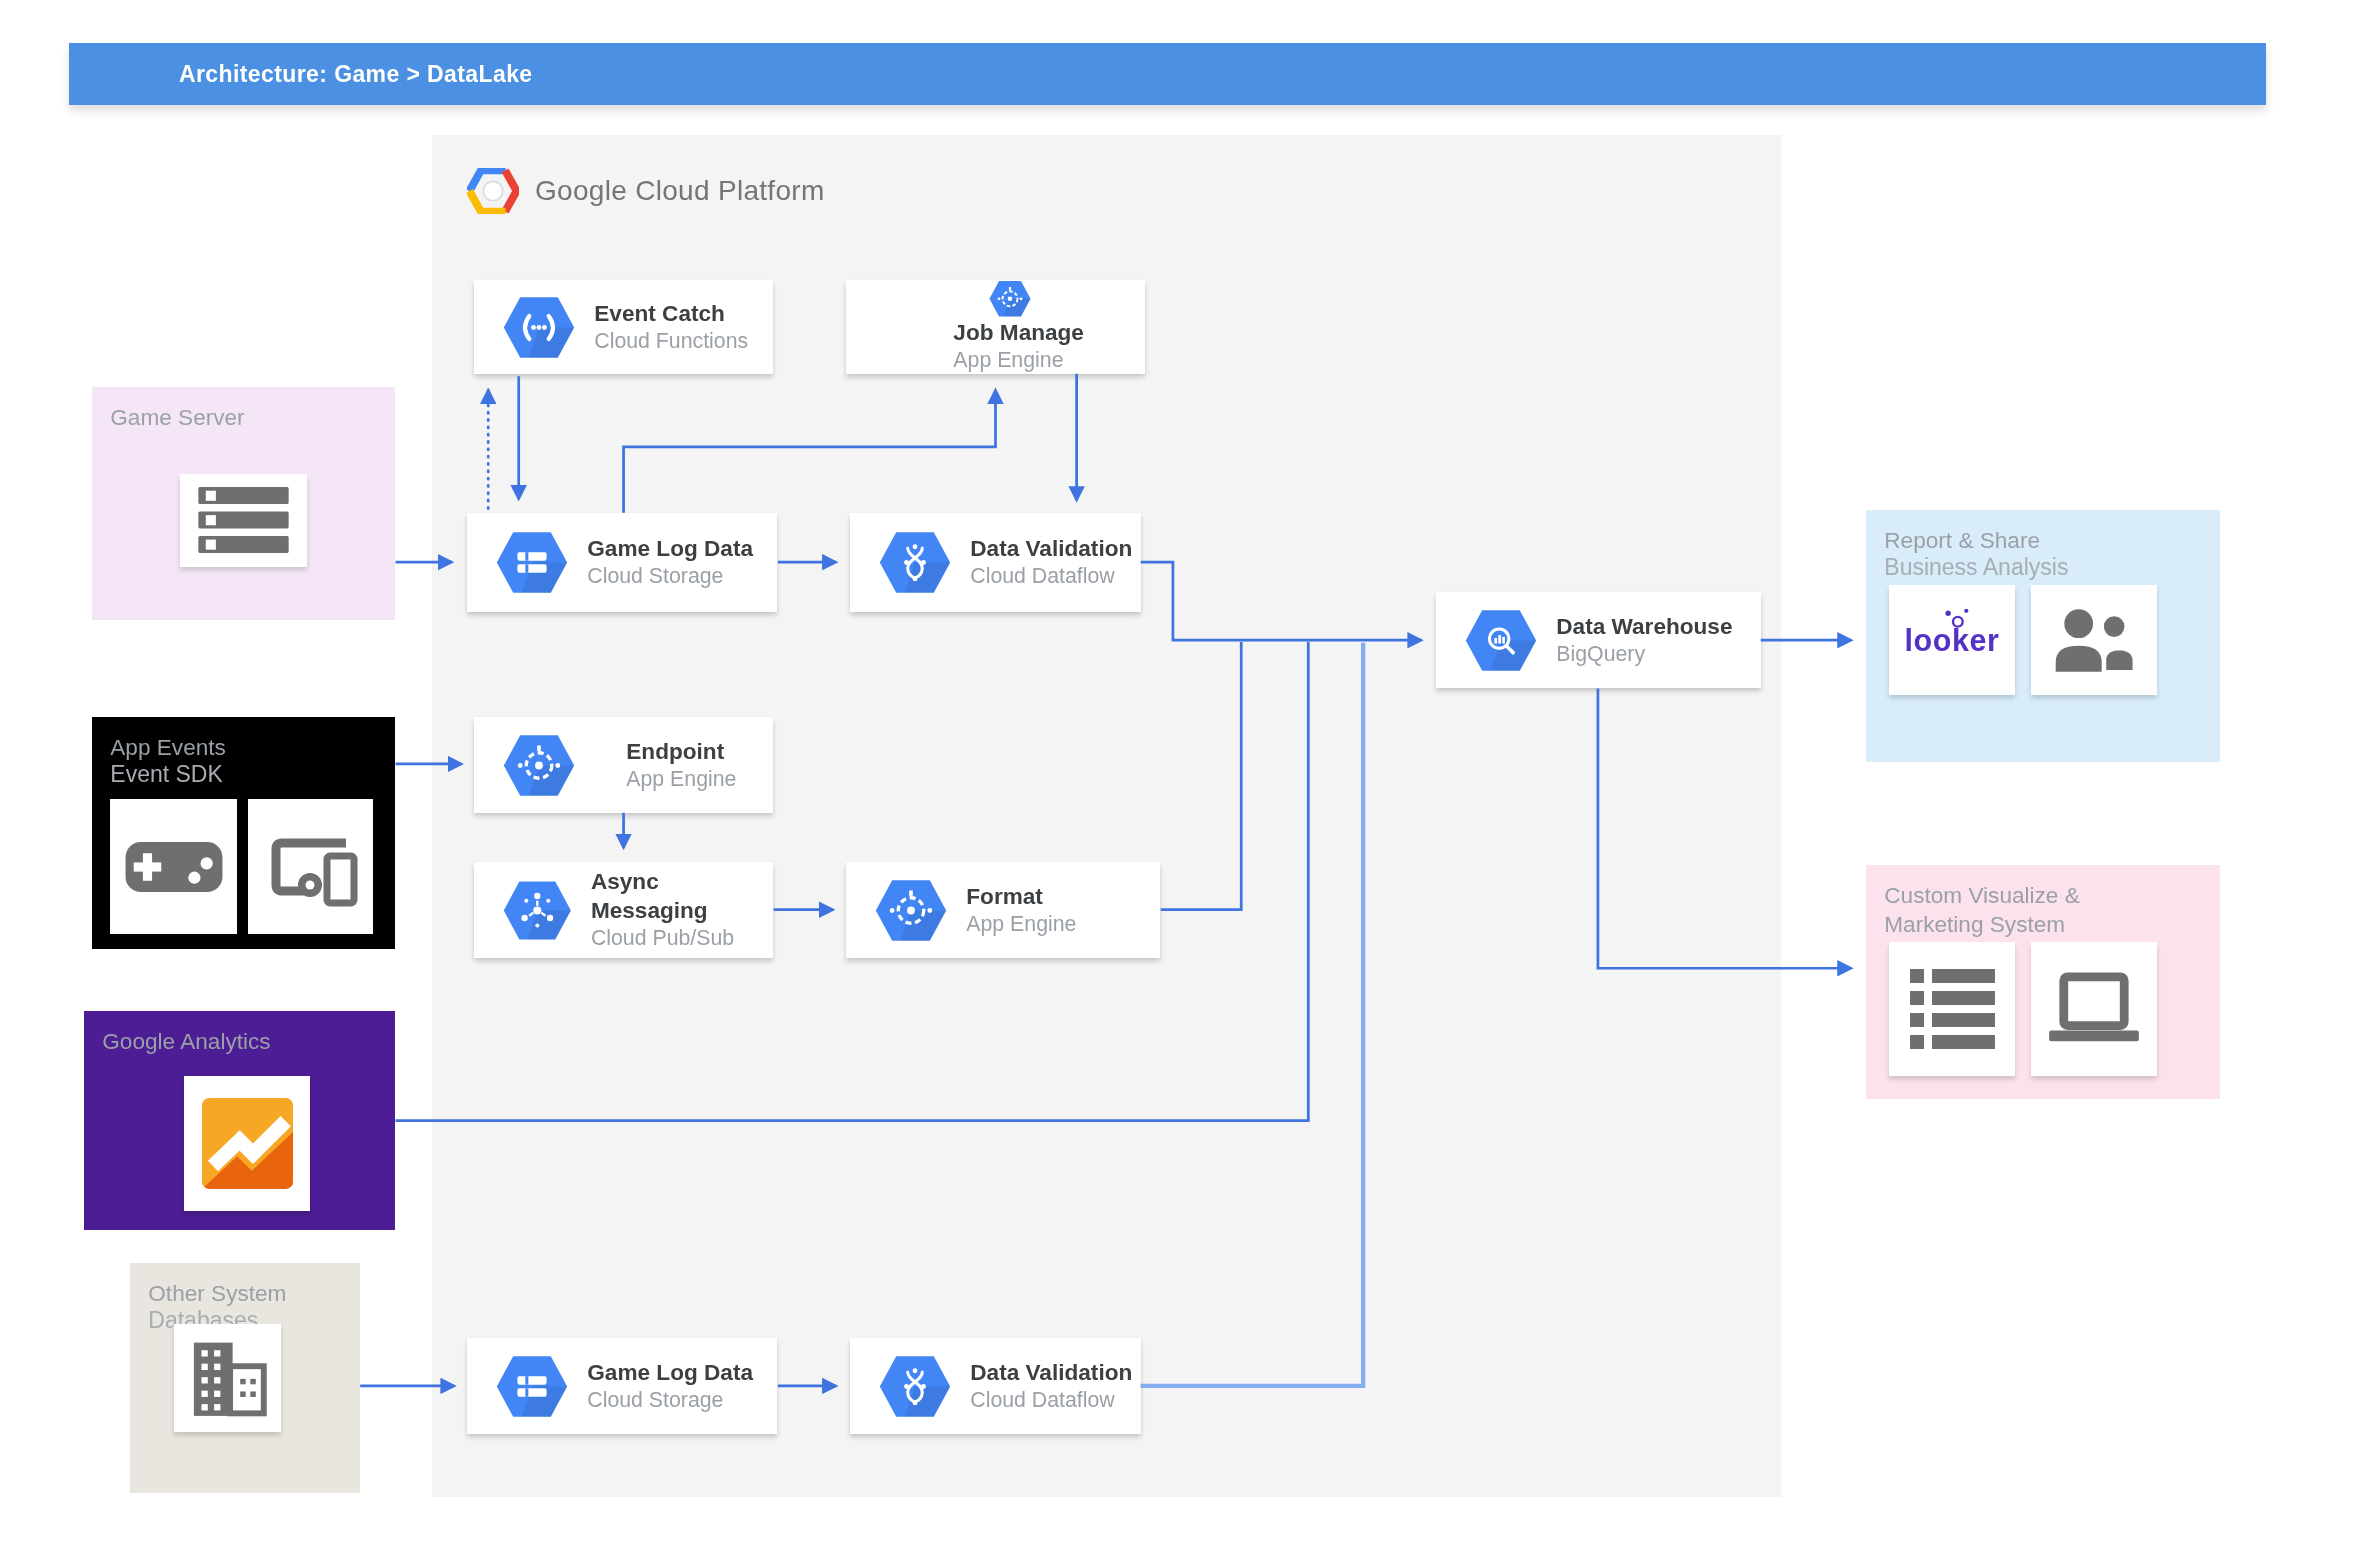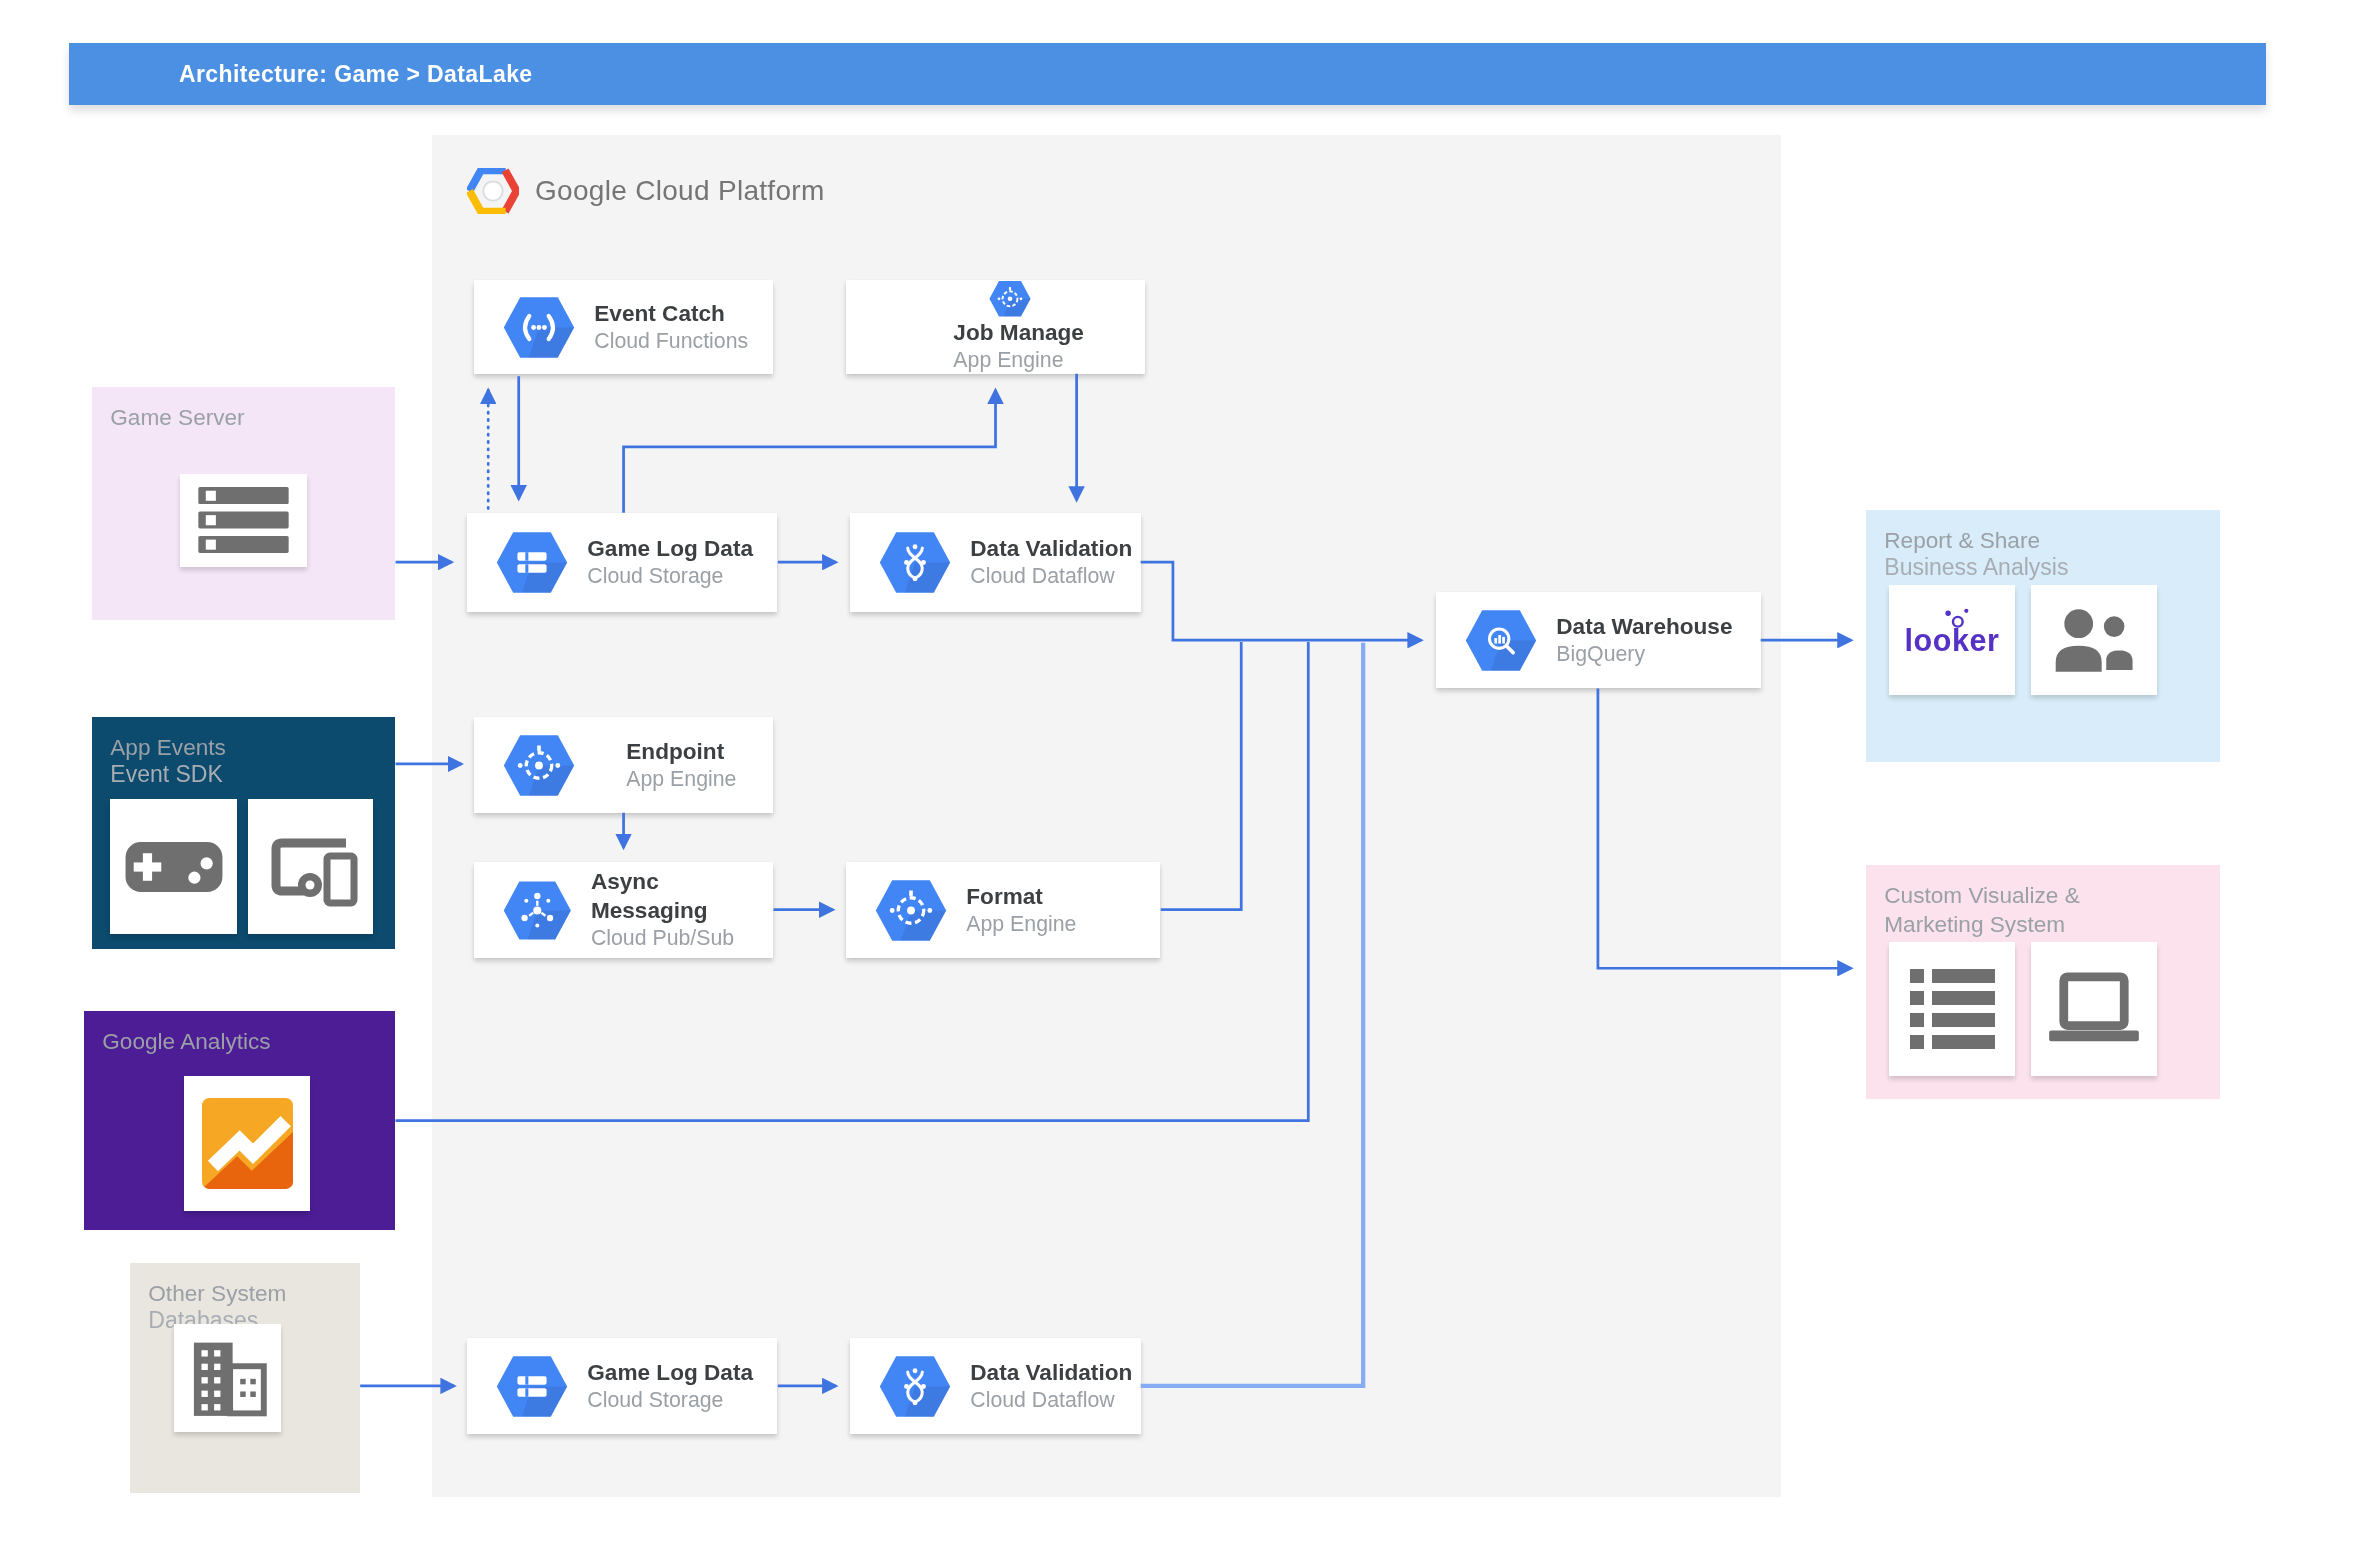--- a/index.html
+++ b/index.html
@@ -7,21 +7,21 @@
 
   .hdr{position:absolute;left:69px;top:43px;width:2197px;height:62px;background:#4b90e2;
        display:flex;align-items:center;box-shadow:0 6.1px 8.5px rgba(0,0,0,.13);}
   .hdr .htxt{margin-left:110px;color:#fff;font-size:23px;font-weight:700;letter-spacing:0.4px;}
 
   .gcp{position:absolute;left:432px;top:135px;width:1349px;height:1362px;background:#f4f4f4;}
   .gcplogo{position:absolute;left:467px;top:168px;display:flex;align-items:center;}
   .gcplogo .txt{margin-left:16px;font-size:28px;color:#757575;letter-spacing:0.3px;}
 
   .group{position:absolute;box-sizing:border-box;padding:16px 0 0 18.3px;}
-  .p-gs{background:#f5e6f7;} .p-ae{background:#0c4a6e;} .p-ga{background:#4c1d95;}
+  .p-gs{background:#f5e6f7;} .p-ae{background:#000000;} .p-ga{background:#4c1d95;}
   .p-os{background:#e9e5df;} .p-rs{background:#d8edf9;} .p-cv{background:#fbe2ed;}
   .gl{font-size:22.6px;color:#9aa0a6;line-height:29px;}
   .gsub{font-size:23px;color:#a8adb3;line-height:24.4px;}
 
   .card{position:absolute;background:#fff;box-shadow:0 3.7px 4.9px rgba(0,0,0,.16);
         display:flex;align-items:center;justify-content:center;}
 
   .node{position:absolute;background:#fff;box-shadow:0 3.7px 4.9px rgba(0,0,0,.18),0 0 1.2px rgba(0,0,0,.06);
         display:flex;align-items:center;padding-left:28px;box-sizing:border-box;}
   .node .txtc{margin-left:18.3px;}

